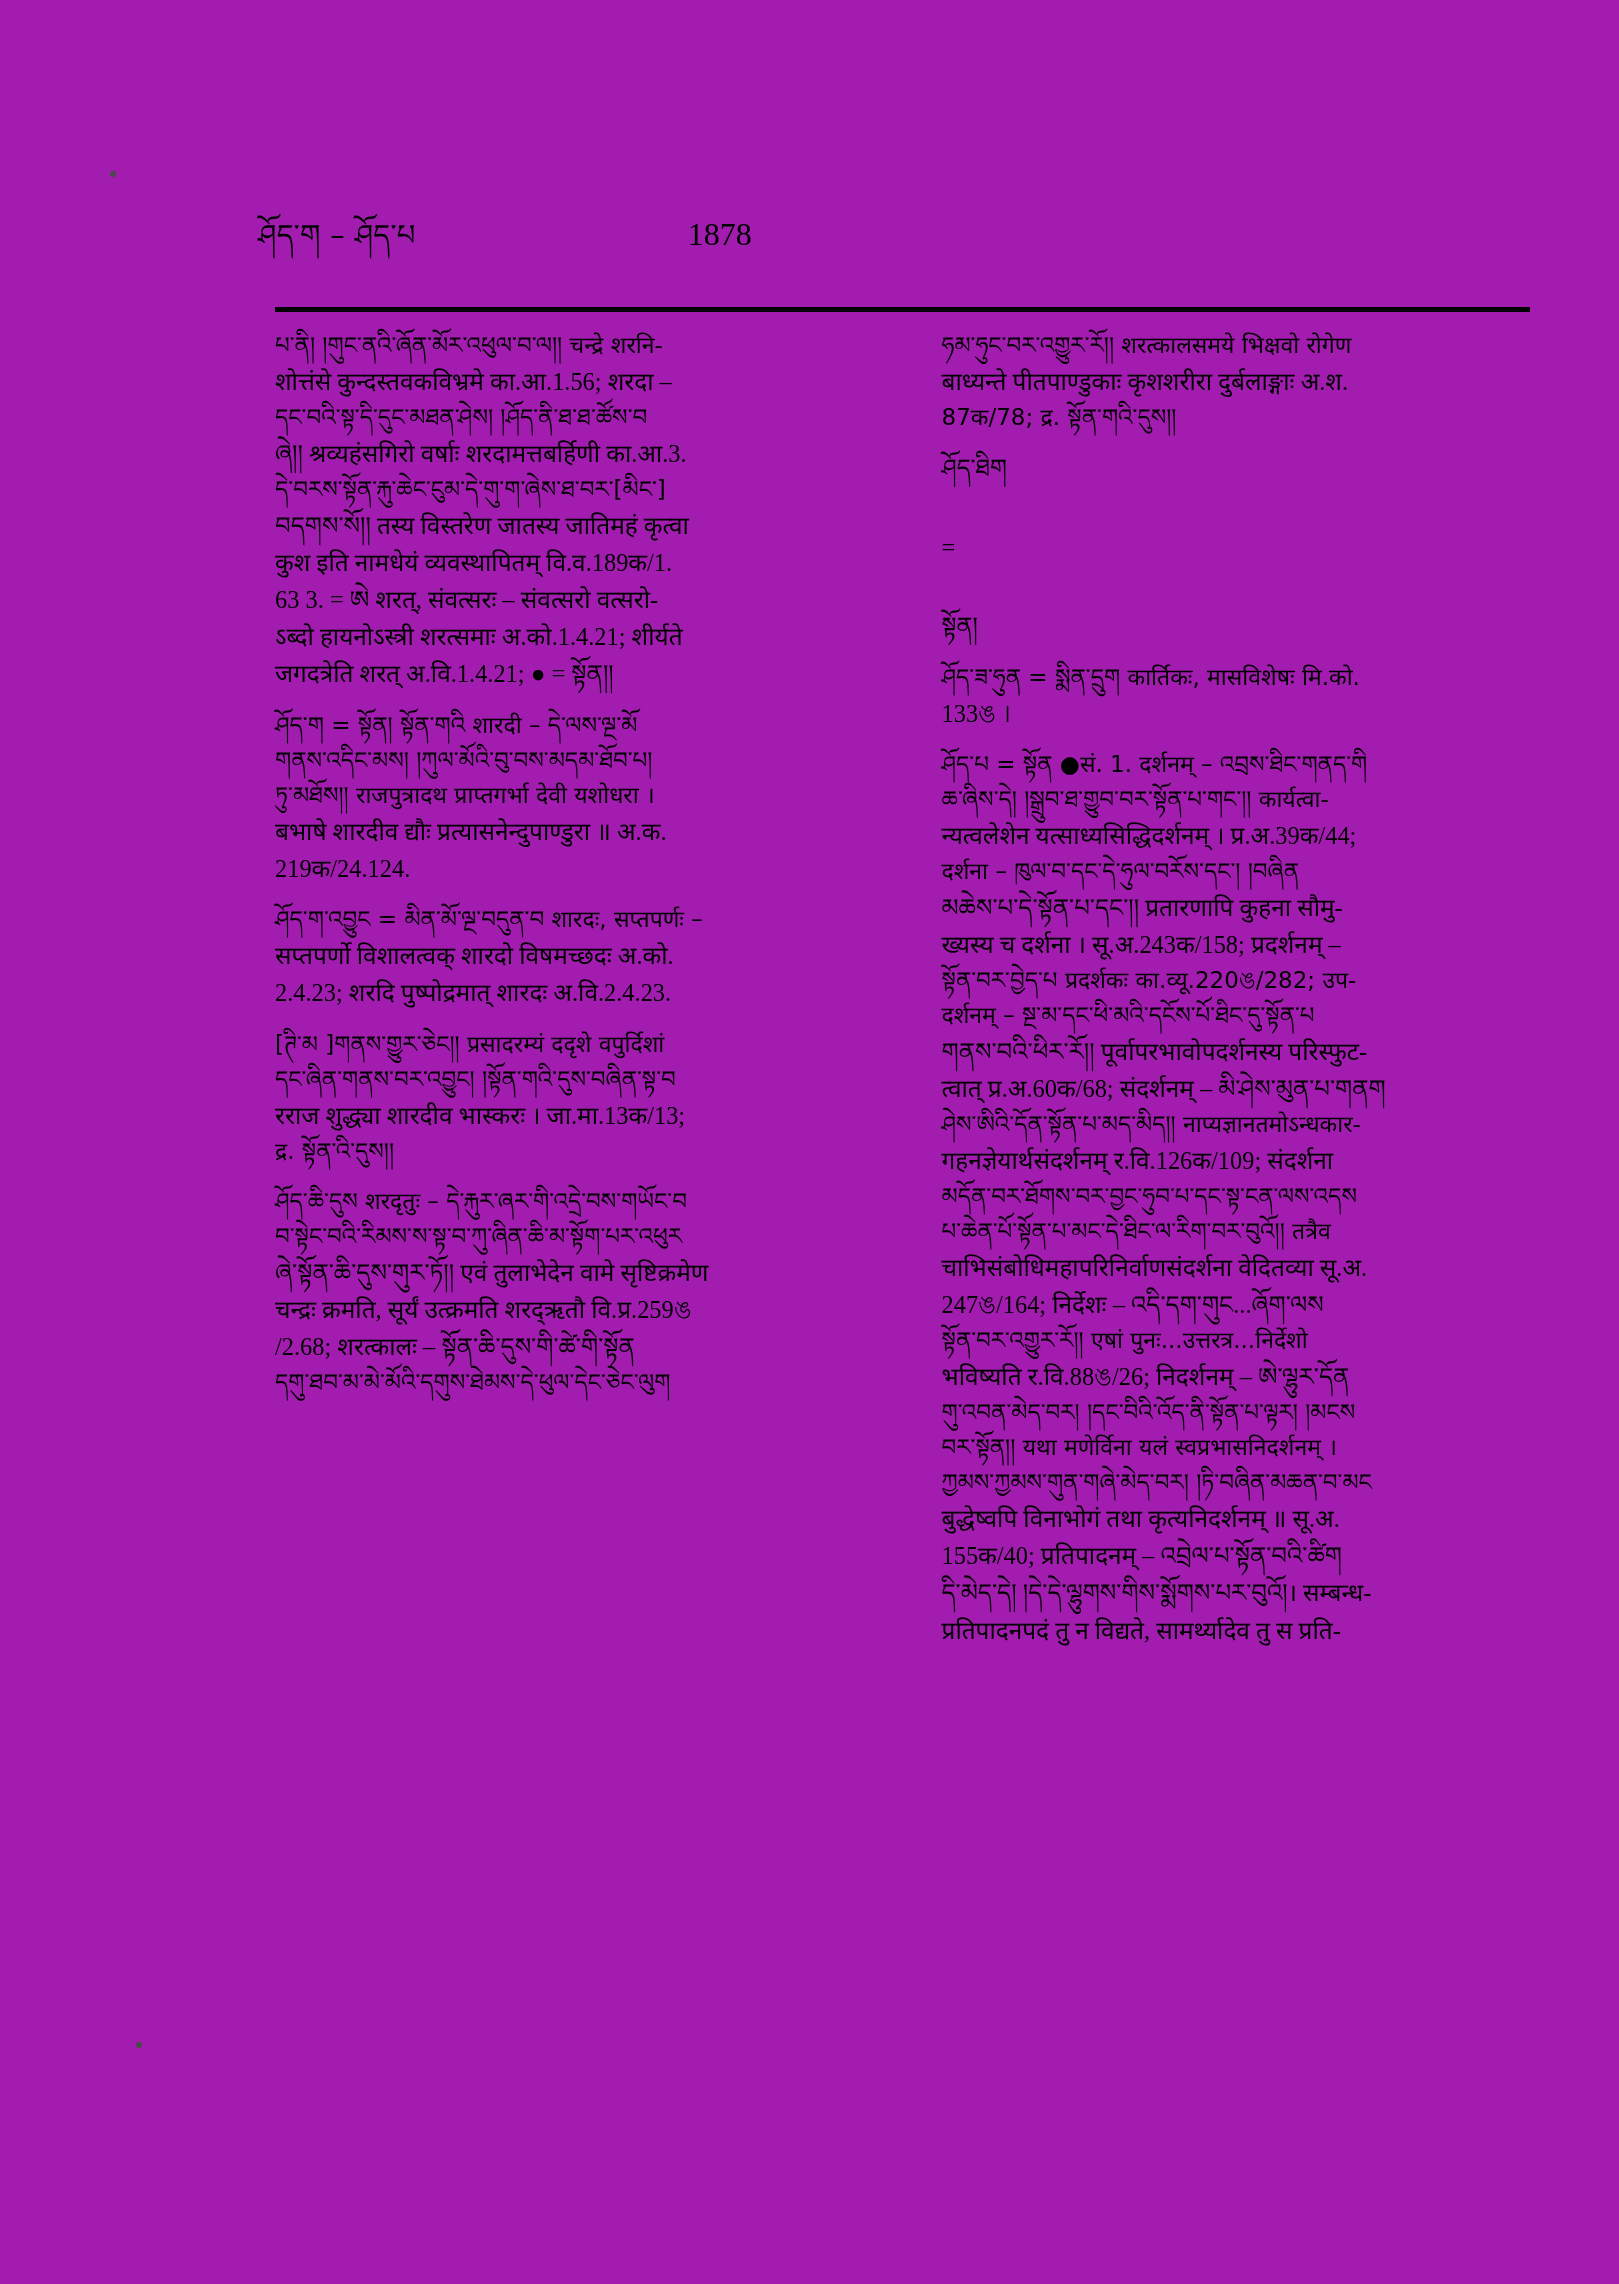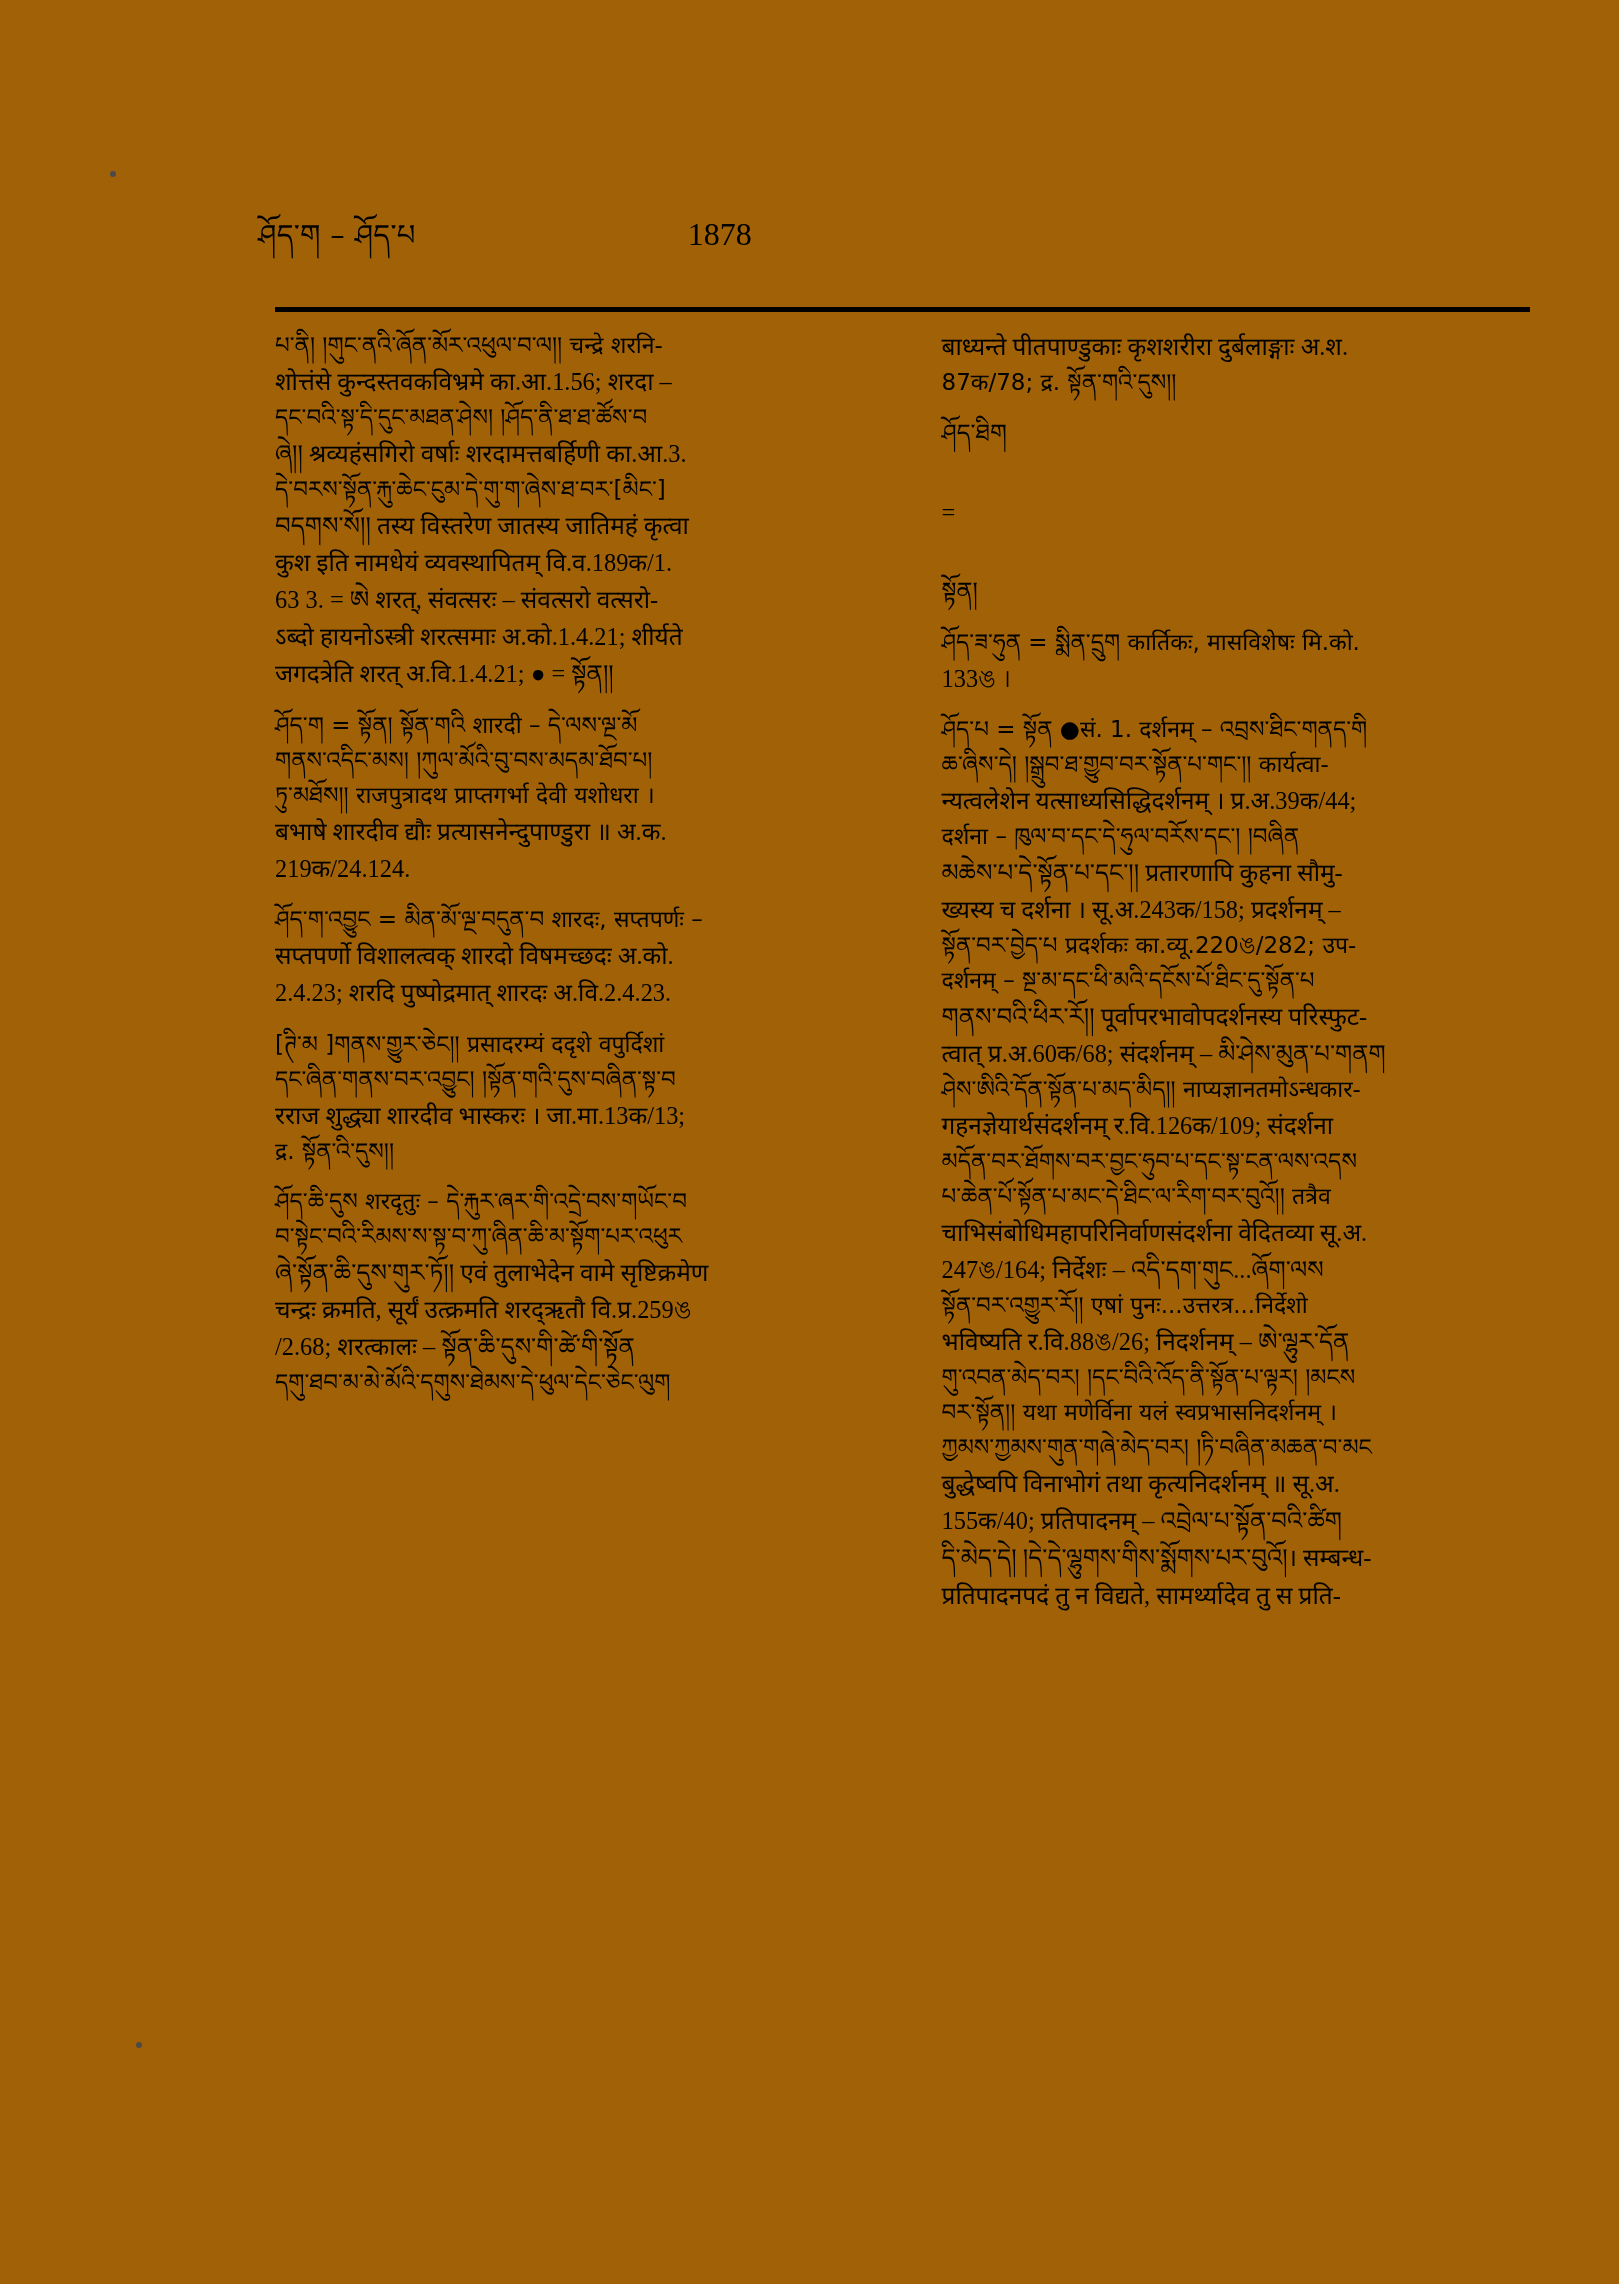--- a/index.html
+++ b/index.html
@@ -13,21 +13,21 @@
     font-family: "Liberation Serif", serif;
     color: #000000;
     position: relative;
     overflow: hidden;
   }
   .page {
     position: absolute;
     left: 0; top: 0;
     width: 1619px;
     height: 2284px;
-    background: #a16207;
+    background: #a21caf;
   }
   .corner-dot {
     position: absolute;
     width: 6.3px;
     height: 6.3px;
     background: #4a4a4a;
     border-radius: 50%;
   }
   .dot-tl { left: 110px; top: 171px; }
   .dot-bl { left: 136px; top: 2042px; }
@@ -162,20 +162,21 @@
         <p class="dev">चन्द्रः क्रमति, सूर्यं उत्क्रमति शरद्ऋतौ वि.प्र.259ঙ</p>
         <p class="dev">/2.68; शरत्कालः –  སྟོན་ཆི་དུས་གི་ཚེ་གི་སྟོན</p>
         <p class="tib">དགུ་ཐབ་མ་མེ་མོའི་དགུས་ཐེམས་དེ་ཕུལ་དེང་ཅེང་ལུག</p>
       </div>
 
     </div>
 
     <div class="col">
 
       <div class="entry">
+        <p class="tib">ཧམ་ཧུང་བར་འགྱུར་རོ།། शरत्कालसमये भिक्षवो रोगेण</p>
         <p class="dev">बाध्यन्ते पीतपाण्डुकाः कृशशरीरा दुर्बलाङ्गाः अ.श.</p>
         <p class="tib">87क/78; द्र. སྟོན་གའི་དུས།།</p>
       </div>
 
       <div class="entry eqline">
         <span class="lemma">ཤོད་ཐིག</span>
         <span class="dev">=</span>
         <span class="lemma">སྟོན།</span>
       </div>
 

